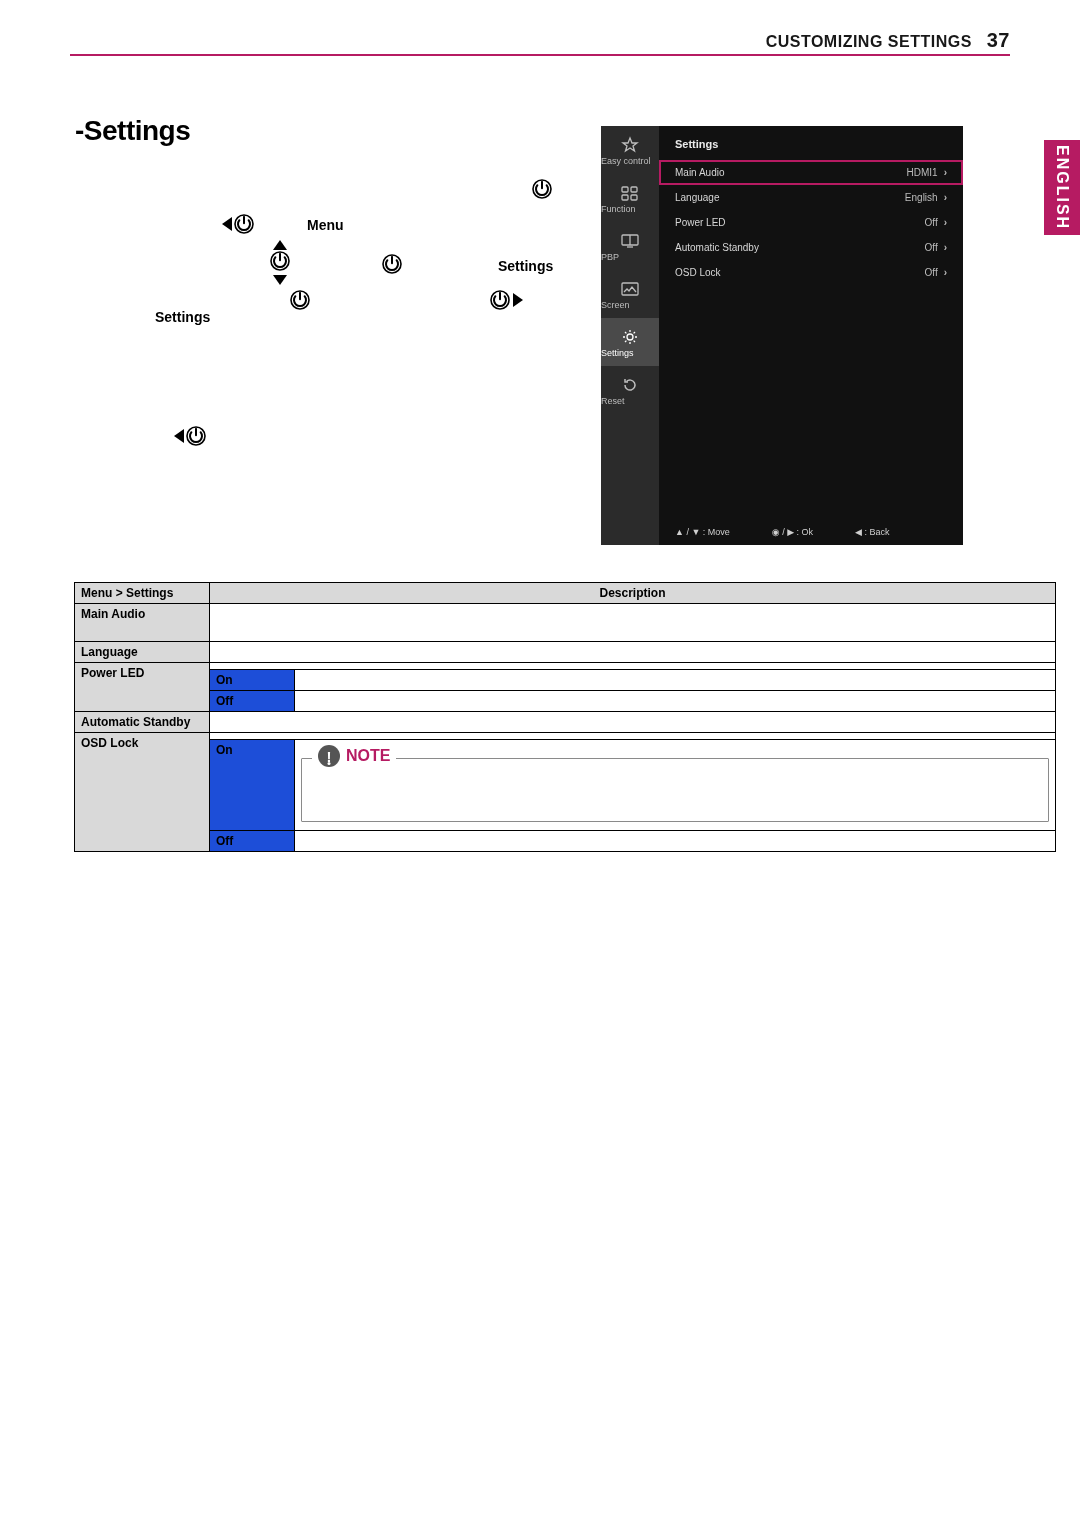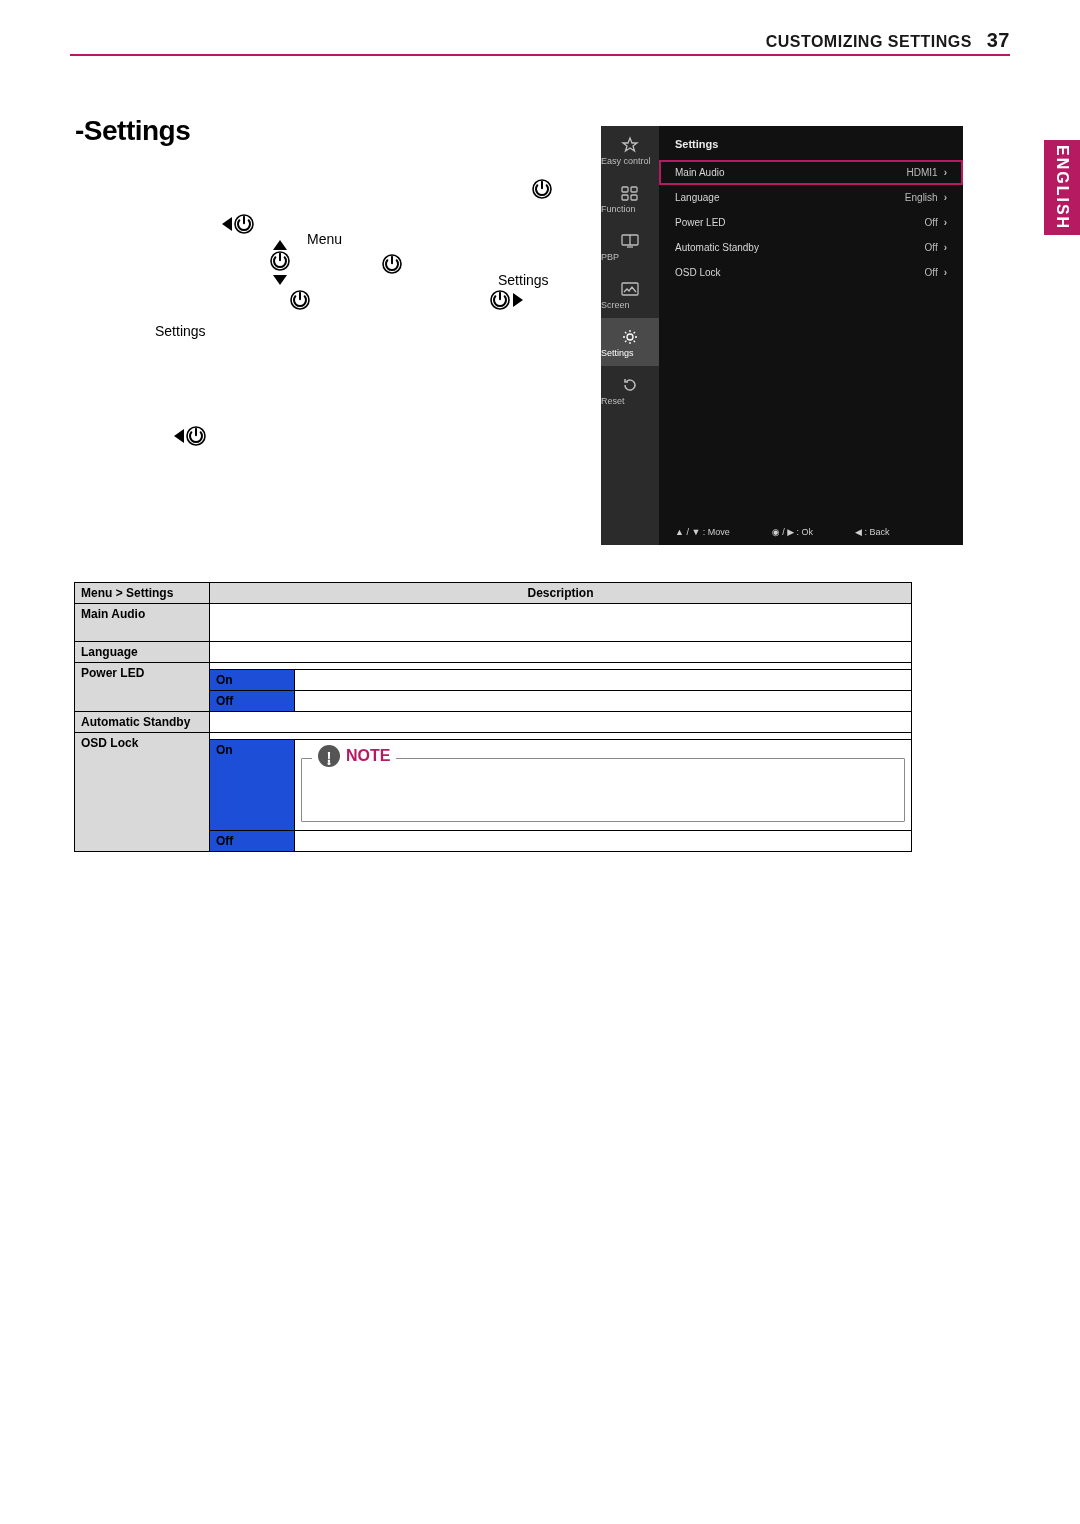--- a/index.html
+++ b/index.html
@@ -21,21 +21,21 @@
   .hdr .pg { margin-left:10px; font-size:20px; font-weight:bold;}
   .lang-tab {
     position:absolute; top:140px; right:0; width:36px; height:95px;
     background:#b61b62; color:#fff; font-weight:bold;
     display:flex; align-items:center; justify-content:center;
     writing-mode:vertical-rl; letter-spacing:2px; font-size:16px;
   }
   .section-title {
     position:absolute; top:115px; left:75px; font-size:28px; font-weight:bold; letter-spacing:-0.5px;
   }
-  .word { position:absolute; font-weight:normal; font-size:14px;margin-top:14px;}
+  .word { position:absolute; font-weight:bold; font-size:14px;}
   .word-menu { top:217px; left:307px; }
   .word-settings1 { top:258px; left:498px; }
   .word-settings2 { top:309px; left:155px; }
   .pwr {
     position:absolute; width:22px; height:22px;
   }
   .pwr svg{width:100%;height:100%;}
   .tri { position:absolute; width:0; height:0; }
   .tri-l { border-top:7px solid transparent; border-bottom:7px solid transparent; border-right:10px solid #000; }
   .tri-r { border-top:7px solid transparent; border-bottom:7px solid transparent; border-left:10px solid #000; }
@@ -67,21 +67,21 @@
   .osd-row.sel{ outline:2px solid #b61b62; outline-offset:-2px;}
   .osd-row .val{ color:#bcbcbc; }
   .osd-row .chev{ margin-left:6px; font-weight:bold; color:#bcbcbc;}
   .osd-footer{
     position:absolute; bottom:8px; left:16px; right:16px;
     font-size:9px; color:#cfcfcf; display:flex; gap:42px;
   }
 
   
   .desc-tbl{
-    position:absolute; top:582px; left:74px; width:838px;
+    position:absolute; top:582px; left:74px; width:982px;
     border-collapse:collapse; font-size:12px;
   }
   .desc-tbl td, .desc-tbl th{
     border:1px solid #000; padding:3px 6px; text-align:left; vertical-align:top;
   }
   .desc-tbl thead th{ background:#d9d9d9; font-weight:bold; text-align:center;}
   .desc-tbl thead th:first-child{text-align:left;}
   .desc-tbl .lbl{ background:#d9d9d9; font-weight:bold; width:135px;}
   .desc-tbl .sub{ background:#1d4ed8; font-weight:bold; width:85px;}
   .desc-tbl .tall{ height:38px;}

